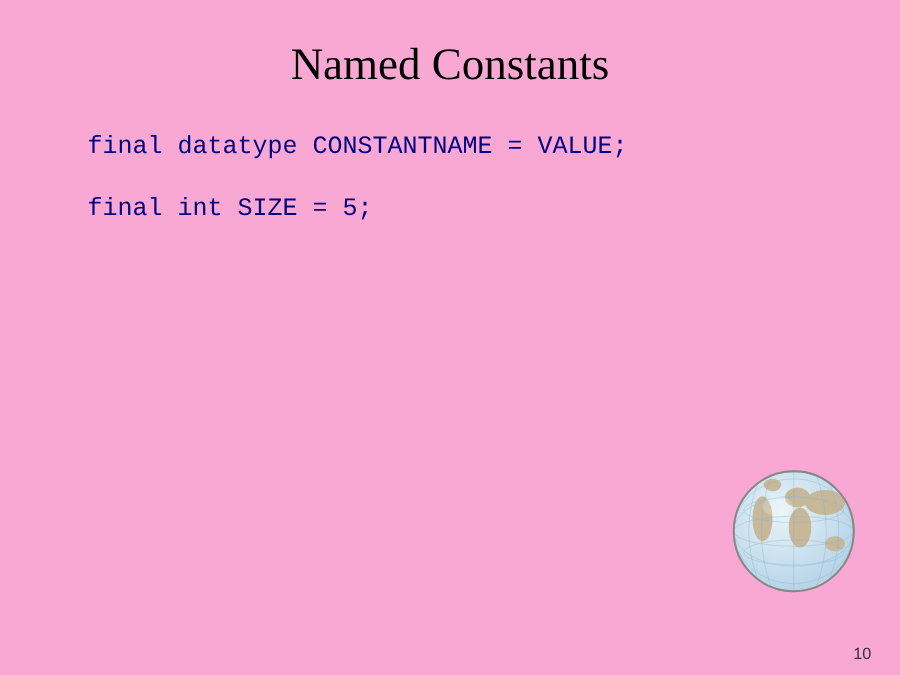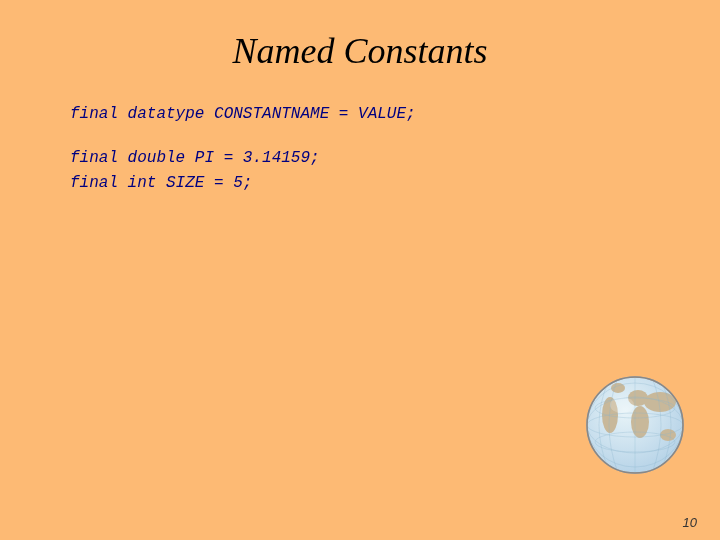--- a/index.html
+++ b/index.html
@@ -9,43 +9,42 @@
       height: 540px;
       background: #ffffff;
       font-family: Arial, Helvetica, sans-serif;
       overflow: hidden;
       position: relative;
     }
 
     .slide {
       width: 720px;
       height: 540px;
-      background: #fdba74;
+      background: #f9a8d4;
       position: relative;
       padding: 30px 50px 50px 50px;
-      font-style: italic;
     }
 
     .title {
       text-align: center;
       font-size: 36px;
       font-weight: normal;
       color: #000000;
       margin-bottom: 30px;
       font-family: Georgia, 'Times New Roman', serif;
     }
 
     .content {
       margin-top: 10px;
       padding-left: 20px;
     }
 
     .code-block {
       font-family: 'Courier New', Courier, monospace;
-      font-size: 16px;
+      font-size: 20px;
       color: #000080;
       line-height: 1.6;
       margin-bottom: 18px;
     }
 
     .code-block.second {
       margin-top: 8px;
     }
 
     .code-line {
@@ -92,21 +91,20 @@
 
   <h1 class="title">Named Constants</h1>
 
   <div class="content">
 
     <div class="code-block">
       <span class="code-line">final datatype CONSTANTNAME = VALUE;</span>
     </div>
 
     <div class="code-block second">
-      <span class="code-line">final double PI = 3.14159;</span>
       <span class="code-line">final int SIZE = 5;</span>
     </div>
 
   </div>
 
   <div class="globe-container">
     <svg class="globe-svg" viewBox="0 0 110 110" xmlns="http://www.w3.org/2000/svg">
       <defs>
         <clipPath id="circleClip">
           <circle cx="55" cy="55" r="48"></circle>

